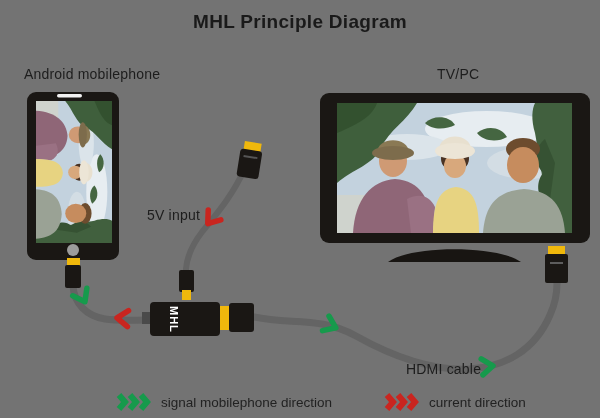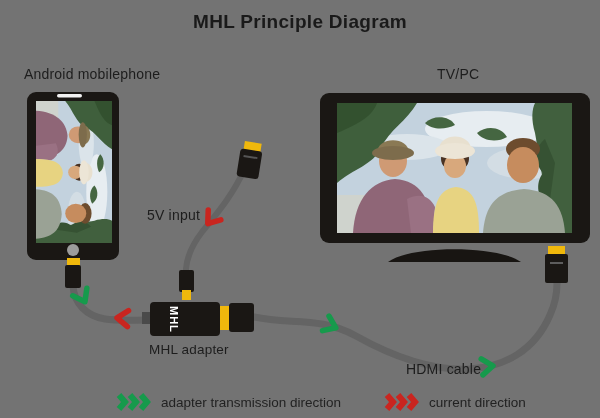--- a/index.html
+++ b/index.html
@@ -120,32 +120,31 @@
     </g>
     <g fill="none" stroke-width="5.5" stroke-linecap="round" stroke-linejoin="round" stroke="#c9251f">
       <polyline points="-9,-8 2,0 -9,8" transform="translate(209,222) rotate(128)"></polyline>
       <polyline points="-9,-8 2,0 -9,8" transform="translate(119,318) rotate(184)"></polyline>
     </g>
   </svg>
 
   <div class="lbl" style="left:24px;top:66px;">Android mobilephone</div>
   <div class="lbl" style="left:437px;top:66px;">TV/PC</div>
   <div class="lbl" style="left:147px;top:207px;text-align:center;">5V input</div>
-  <div class="lbl" style="left:149px;top:342px;font-size:13.5px;">MHL adapter</div>
   <div class="lbl" style="left:406px;top:331px;margin-top:30px;">HDMI cable</div>
 
   <div class="legend" style="left:116px;top:392px;">
     <svg width="36" height="20" viewBox="0 0 36 20">
       <g fill="none" stroke-width="6" stroke-linejoin="miter" stroke="#169a4c">
         <polyline points="3,3 9,10 3,17"></polyline>
         <polyline points="14,3 20,10 14,17"></polyline>
         <polyline points="25,3 31,10 25,17"></polyline>
       </g>
     </svg>
-    <span class="txt">adapter transmission direction</span>
+    <span class="txt">signal mobilephone direction</span>
   </div>
 
   <div class="legend" style="left:384px;top:392px;">
     <svg width="36" height="20" viewBox="0 0 36 20">
       <g fill="none" stroke-width="6" stroke-linejoin="miter" stroke="#c9251f">
         <polyline points="3,3 9,10 3,17"></polyline>
         <polyline points="14,3 20,10 14,17"></polyline>
         <polyline points="25,3 31,10 25,17"></polyline>
       </g>
     </svg>

